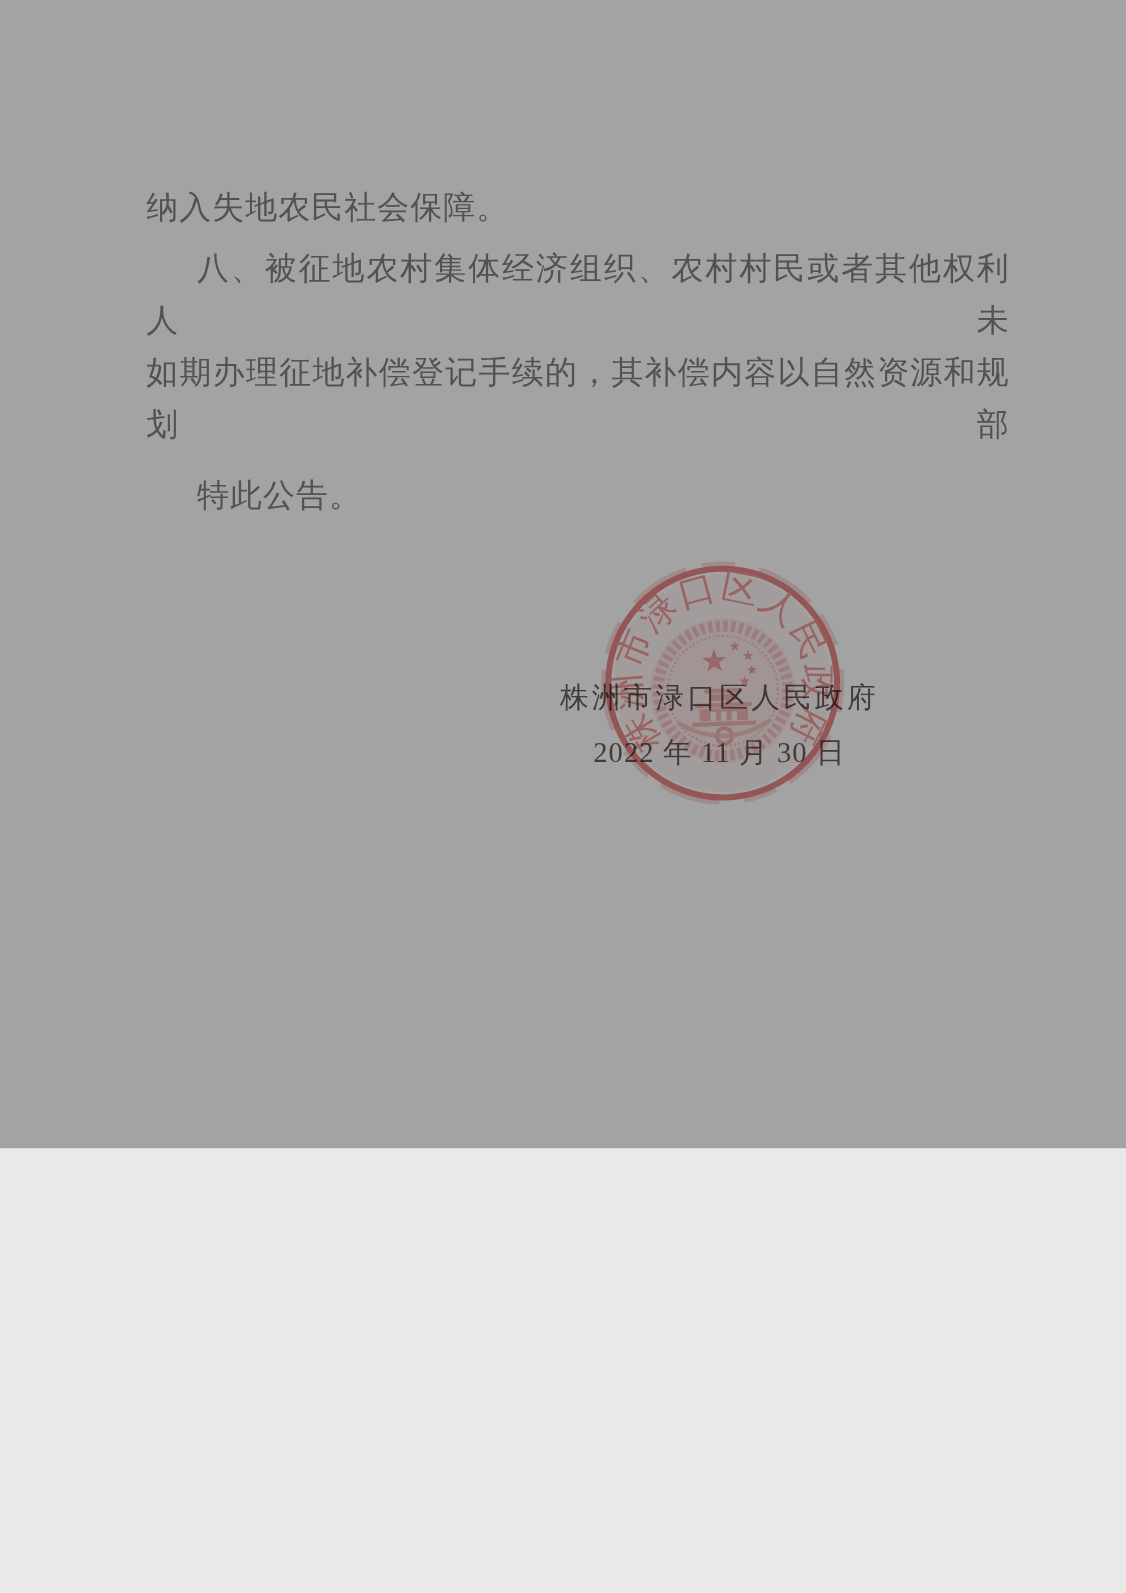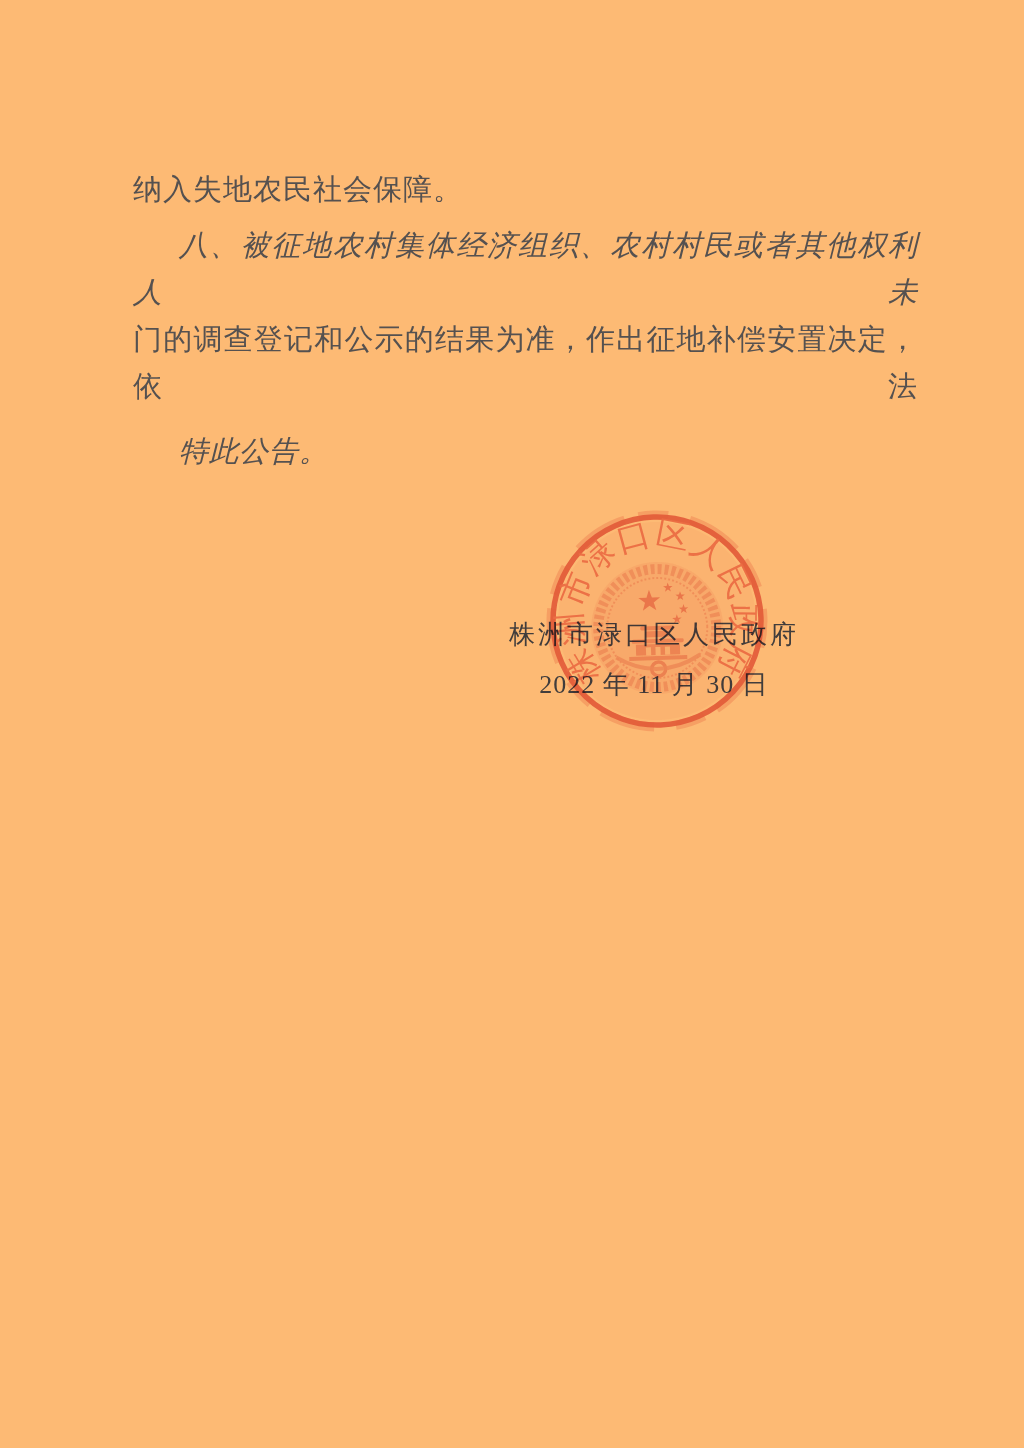--- a/index.html
+++ b/index.html
@@ -1,42 +1,42 @@
 <!DOCTYPE html>
 <html><head>
 <meta charset="utf-8">
 <style>
   * { margin:0; padding:0; box-sizing:border-box; }
   html,body { background:#e9e9e9; }
   .page {
     position:relative;
-    width:1024px; height:1448px;
+    width:1024px; height:1044px;
     margin:0 auto;
-    background:#fdba74;
+    background:#a3a3a3;
     overflow:hidden;
     font-family:"Liberation Serif","DejaVu Serif",serif;
   }
   
   .text-block {
     position:absolute;
     left:133px; top:166px; width:785px;
     color:#555150;
   }
   .line {
     font-size:29px;
     line-height:47px;
     letter-spacing:1px;
     white-space:nowrap;
   }
   .line.fill {
     white-space:normal;
     text-align:justify;
     text-align-last:justify;
   }
-  .line.indent { text-indent:46px;font-style:italic; }
+  .line.indent { text-indent:46px; }
   .line.p-gap  { margin-top:9px; }
   .line.p-gap2 { margin-top:18px; }
 
   
   .signature {
     position:absolute;
     left:404px; top:610px; width:500px;
     text-align:center;
     color:#413d3c;
     z-index:2;
@@ -66,21 +66,21 @@
   .seal svg { width:100%; height:100%; display:block; }
 </style>
 </head>
 <body>
 
 <div class="page">
 
   <div class="text-block">
     <div class="line">纳入失地农民社会保障。</div>
     <div class="line fill indent p-gap">八、被征地农村集体经济组织、农村村民或者其他权利人未</div>
-    <div class="line fill">门的调查登记和公示的结果为准，作出征地补偿安置决定，依法</div>
+    <div class="line fill">如期办理征地补偿登记手续的，其补偿内容以自然资源和规划部</div>
     <div class="line indent p-gap2">特此公告。</div>
   </div>
 
   <div class="signature">
     <div class="sig-issuer">株洲市渌口区人民政府</div>
     <div class="sig-date">2022 年 11 月 30 日</div>
   </div>
 
   <div class="seal">
     <svg viewBox="-117 -117 234 234" xmlns="http://www.w3.org/2000/svg">

